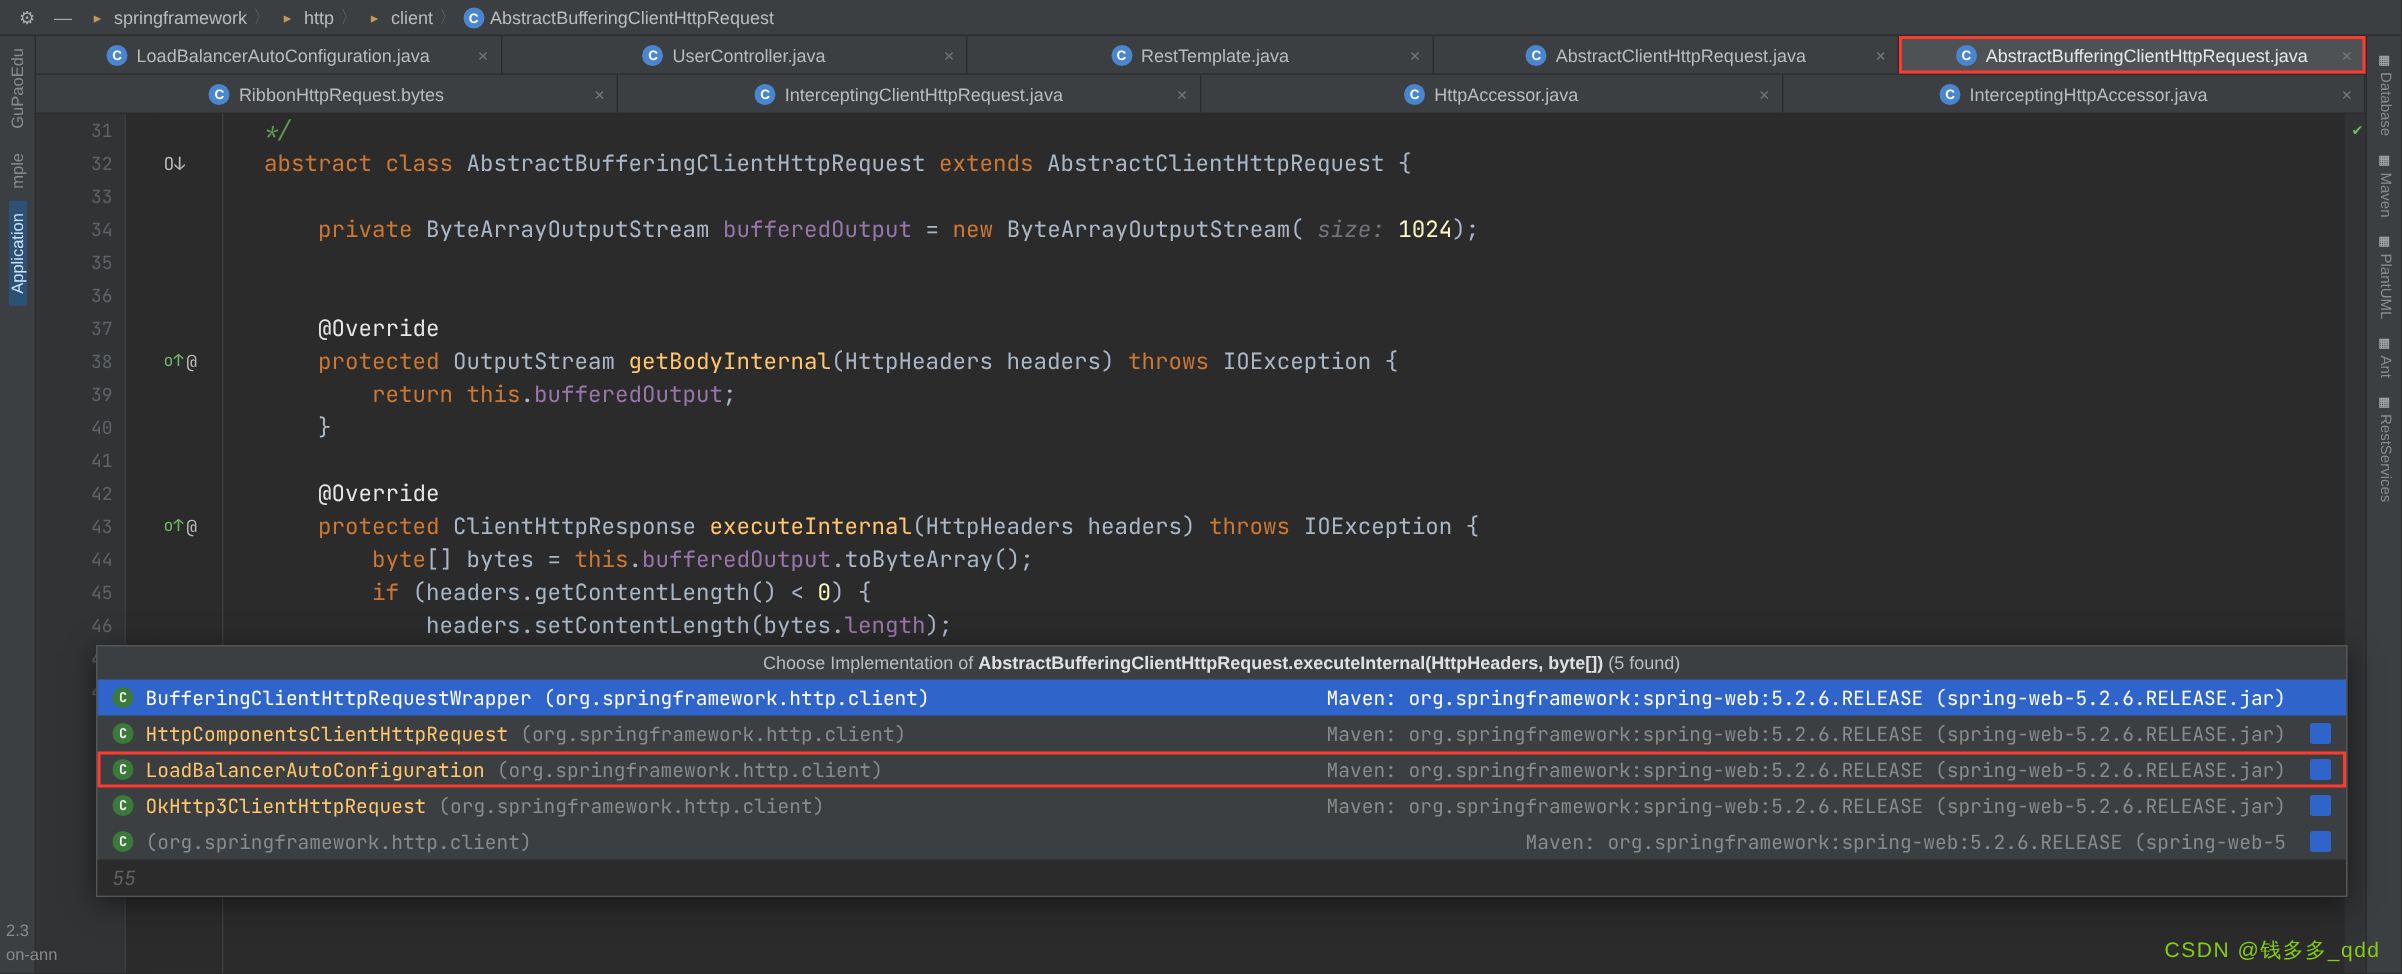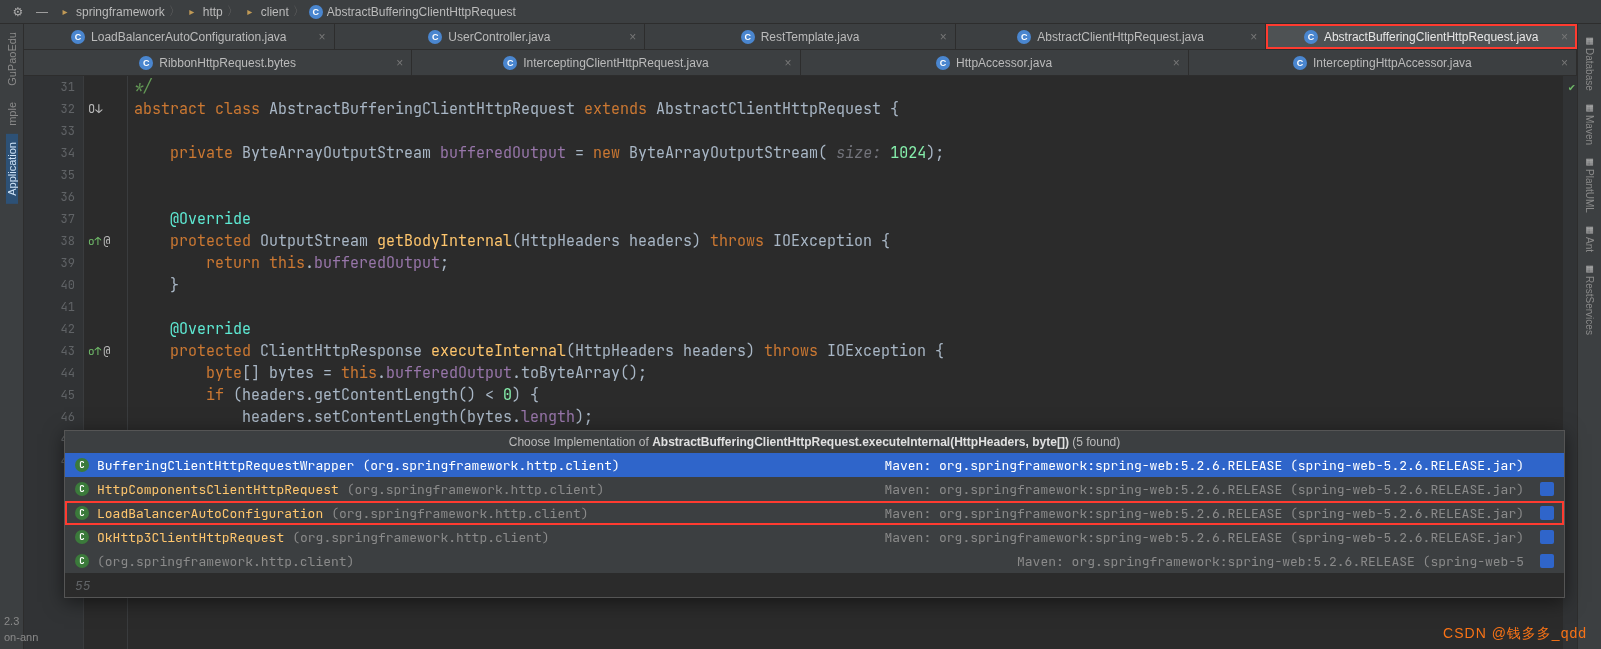--- a/index.html
+++ b/index.html
@@ -43,40 +43,40 @@
   .tab { flex:1; display:flex; align-items:center; justify-content:center; gap:6px;
     font-size:12px; color:#bbb; border-right:1px solid #2d2d2d; position:relative;
     padding:0 10px; min-width:0; }
   .tab.active { background:#4e5254; color:#e6e6e6; }
   .tab .x { position:absolute; right:8px; color:#777; font-size:12px; }
   .tab .jico { width:14px; height:14px; background:#4a86cf; border-radius:7px; color:#fff;
     font-size:9px; display:flex; align-items:center; justify-content:center; font-weight:bold; }
   .tab.hl { outline:2px solid #ff3b30; outline-offset:-2px; }
 
   
-  .editor { flex:1; display:flex; background:#2b2b2b; min-height:0; position:relative; }
+  .editor { flex:1; display:flex; background:#2b2b2b; min-height:0; position:relative;gap:21px; }
   .gutter { width:60px; background:#313335; border-right:1px solid #3a3c3e;
     color:#606366; text-align:right; padding-right:8px; font-size:12px; line-height:22px; }
   .gutter .ln { height:22px; position:relative; }
   .gmarks { width:44px; background:#2b2b2b; border-right:1px solid #3a3c3e;
     line-height:22px; font-size:12px; position:relative; }
   .gmarks .gl { height:22px; display:flex; align-items:center; justify-content:flex-start;
     gap:2px; padding-left:4px; color:#6d6d6d; }
   .gmarks .ovico { color:#b9b9b9; font-size:12px; }
   .gmarks .up { color:#6fb968; font-size:11px; }
 
   .code { flex:1; font-size:15px; line-height:22px; white-space:pre; padding-left:6px;
     font-family:"JetBrains Mono","Consolas",monospace; overflow:hidden; }
   .code .l { height:22px; }
   .kw { color:#cc7832;margin-top:20px; }
   .type { color:#a9b7c6; }
-  .ann { color:#5eead4; }
+  .ann { color:#e5e5e5; }
   .cmt { color:#629755; font-style:italic; }
   .fld { color:#9876aa; }
-  .num { color:#86efac; }
+  .num { color:#fef9c3; }
   .param { color:#72737a; font-style:italic;text-align:right; }
   .fn { color:#ffc66d; }
   .box { border:2px solid #ff3b30; padding:0 2px; }
   .hi { background:#214283; }
   .ws { color:#4b4b4b; }
 
   .errstripe { width:14px; background:#313335; position:relative; }
   .errstripe .tick { position:absolute; right:2px; top:4px; color:#6fb968; font-size:11px; }
 
   
@@ -94,21 +94,21 @@
   .popup .row .pkg { }
   .popup .row .loc { margin-left:auto; }
   .popup .row .tail { width:14px; height:14px; background:#2f65ca; border-radius:2px;
     margin-left:8px; }
   .popup .row .cico { width:14px; height:14px; border-radius:8px; background:#3b7a3b;
     color:#fff; font-size:9px; display:flex; align-items:center; justify-content:center;
     font-weight:bold; }
   .popup .row.boxed { outline:2px solid #ff3b30; outline-offset:-2px; }
 
   
-  .wm { position:absolute; right:14px; bottom:6px; color:#f97316; font-size:14px;
+  .wm { position:absolute; right:14px; bottom:6px; color:#84cc16; font-size:14px;
     font-family:"Segoe UI",sans-serif; letter-spacing:1px; }
   .statusleft { position:absolute; left:4px; bottom:6px; color:#8a8a8a; font-size:11px;
     font-family:"Segoe UI",sans-serif; display:flex; flex-direction:column; gap:4px; }
 </style>
 </head>
 <body>
 
 <div class="root">
   <div class="crumbbar">
     <span class="gear">⚙</span>

